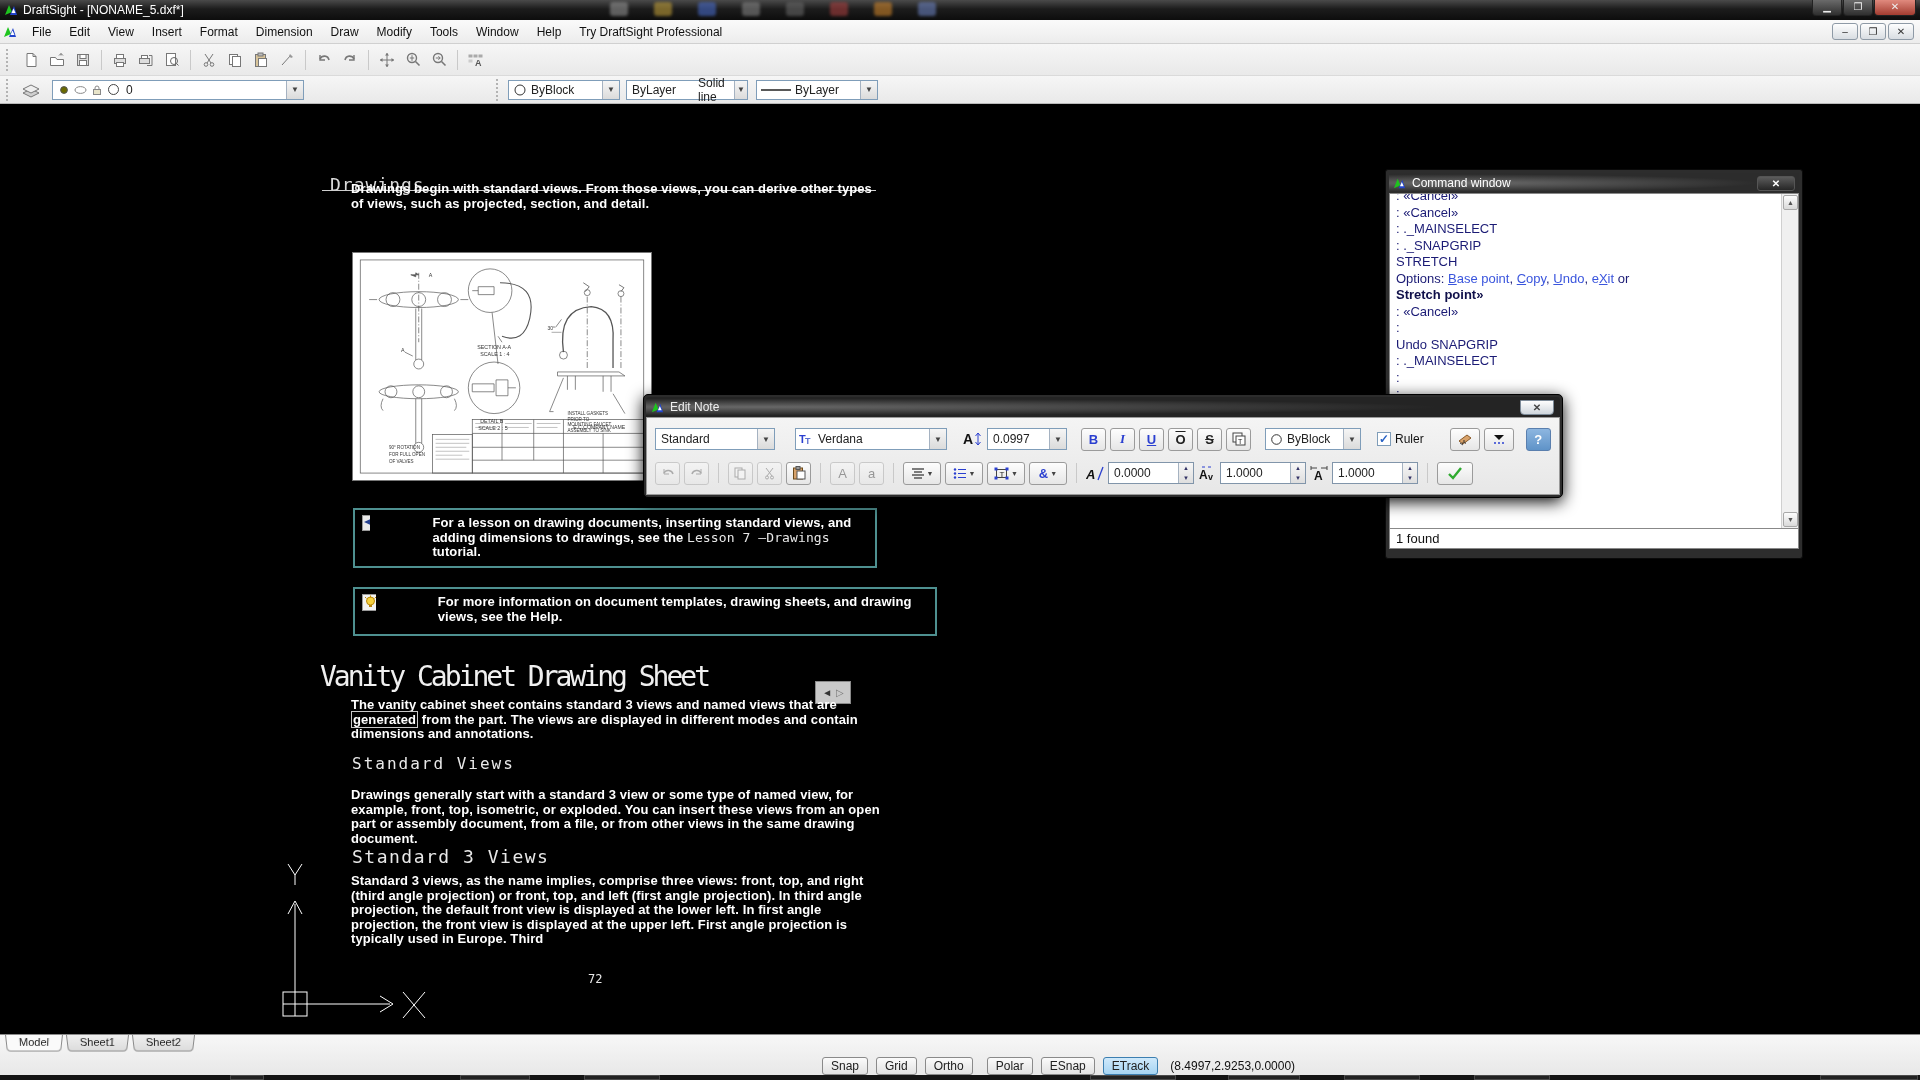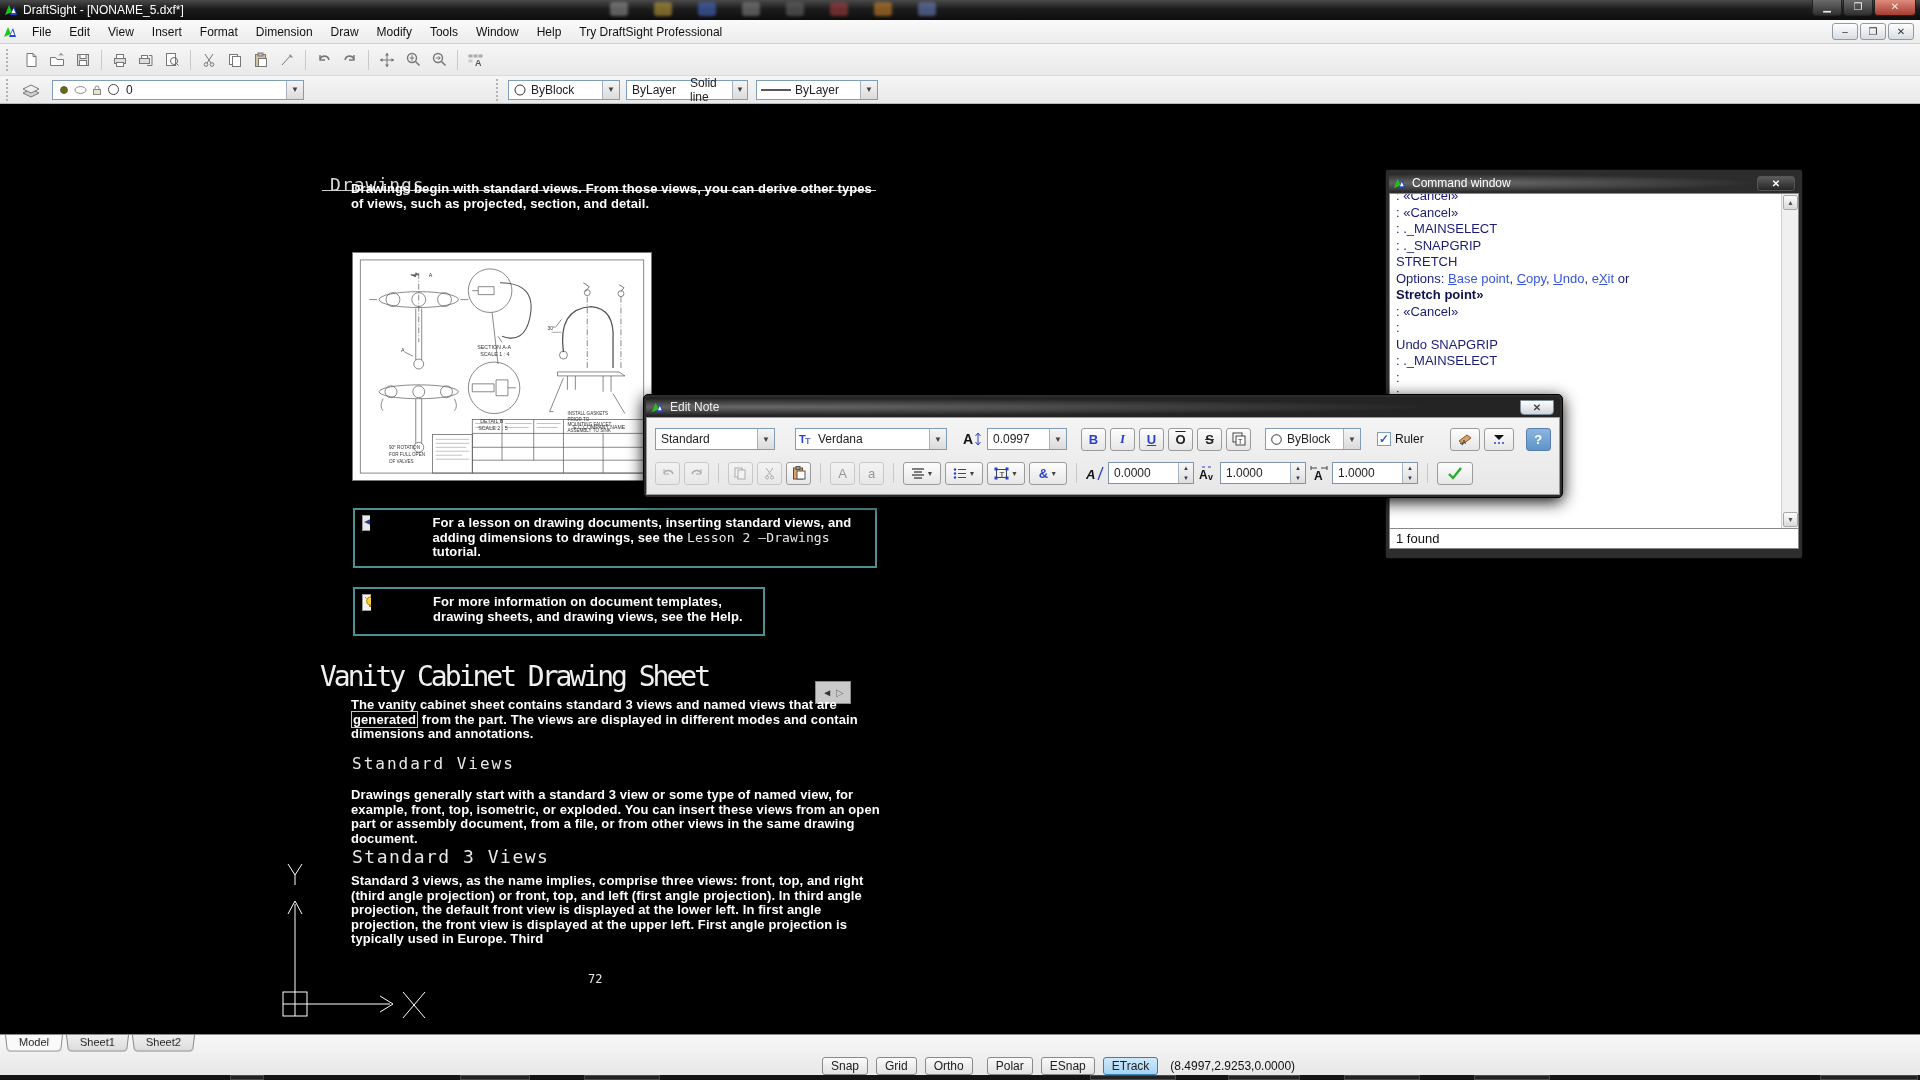--- a/index.html
+++ b/index.html
@@ -341,21 +341,21 @@
     <div class="grip"></div>
     <div class="combo" style="width:112px">
       <svg width="14" height="14" style="margin:0 4px">
           <circle cx="7" cy="7" r="5" fill="none" stroke="#333"></circle>
         </svg>
       <span>ByBlock</span>
       <span class="c-arrow">▼</span>
     </div>
     <div class="combo" style="width:122px; margin-left:6px;">
       <span style="margin-left:5px">ByLayer</span>
-      <span style="margin-left:14px">Solid line</span>
+      <span style="margin-left:22px">Solid line</span>
       <span class="c-arrow">▼</span>
     </div>
     <div class="combo" style="width:122px; margin-left:8px;">
       <svg width="30" height="6" style="margin:0 4px">
           <line x1="0" y1="3" x2="30" y2="3" stroke="#222" stroke-width="1.5"></line>
         </svg>
       <span>ByLayer</span>
       <span class="c-arrow">▼</span>
     </div>
   </div>
@@ -469,24 +469,24 @@
       </svg>
     </div>
 
     <div class="abs callout" style="left:353px; top:404px; width:524px; min-height:43px;">
       <svg class="cicon" width="17" height="16">
         <rect x="0.5" y="0.5" width="16" height="15" fill="#e9e9e9" stroke="#999"></rect>
         <path d="M2 7l6.5-3L15 7 8.5 10z" fill="#26418f"></path>
         <path d="M8.5 10v3" stroke="#26418f" fill="none"></path>
           <circle cx="12" cy="11" r="1" fill="#c9a227"></circle>
       </svg>
-      <div class="ctext doc-body"><span>For a lesson on drawing documents, inserting standard views, and adding dimensions to drawings, see the </span><span class="cadfont" style="font-weight:normal; font-size:13px;">Lesson 2 –Drawings</span><span> tutorial.</span></div>
-    </div>
-
-    <div class="abs callout" style="left:353px; top:483px; width:412px; min-height:49px;">
+      <div class="ctext doc-body"><span>For a lesson on drawing documents, inserting standard views, and adding dimensions to drawings, see the </span><span class="cadfont" style="font-weight:normal; font-size:13px;">Lesson 7 –Drawings</span><span> tutorial.</span></div>
+    </div>
+
+    <div class="abs callout" style="left:353px; top:483px; width:584px; min-height:49px;">
       <svg class="cicon" width="17" height="17">
         <rect x="0.5" y="0.5" width="16" height="16" fill="#f2f2f2" stroke="#999"></rect>
         <circle cx="8.5" cy="7" r="4" fill="#f4d03f" stroke="#b8860b"></circle>
         <path d="M7 11h3v2H7z" fill="#b8860b"></path>
         <path d="M8.5 1.5v2M3 3l1.4 1.4M14 3l-1.4 1.4" stroke="#b8860b" fill="none"></path>
       </svg>
       <div class="ctext doc-body">For more information on document templates, drawing sheets, and drawing views, see the Help.</div>
     </div>
 
     <div class="abs cadfont" style="left:320px; top:556px; font-size:28px; letter-spacing:-3px; color:#f0f0f0;">Vanity Cabinet Drawing Sheet</div>

